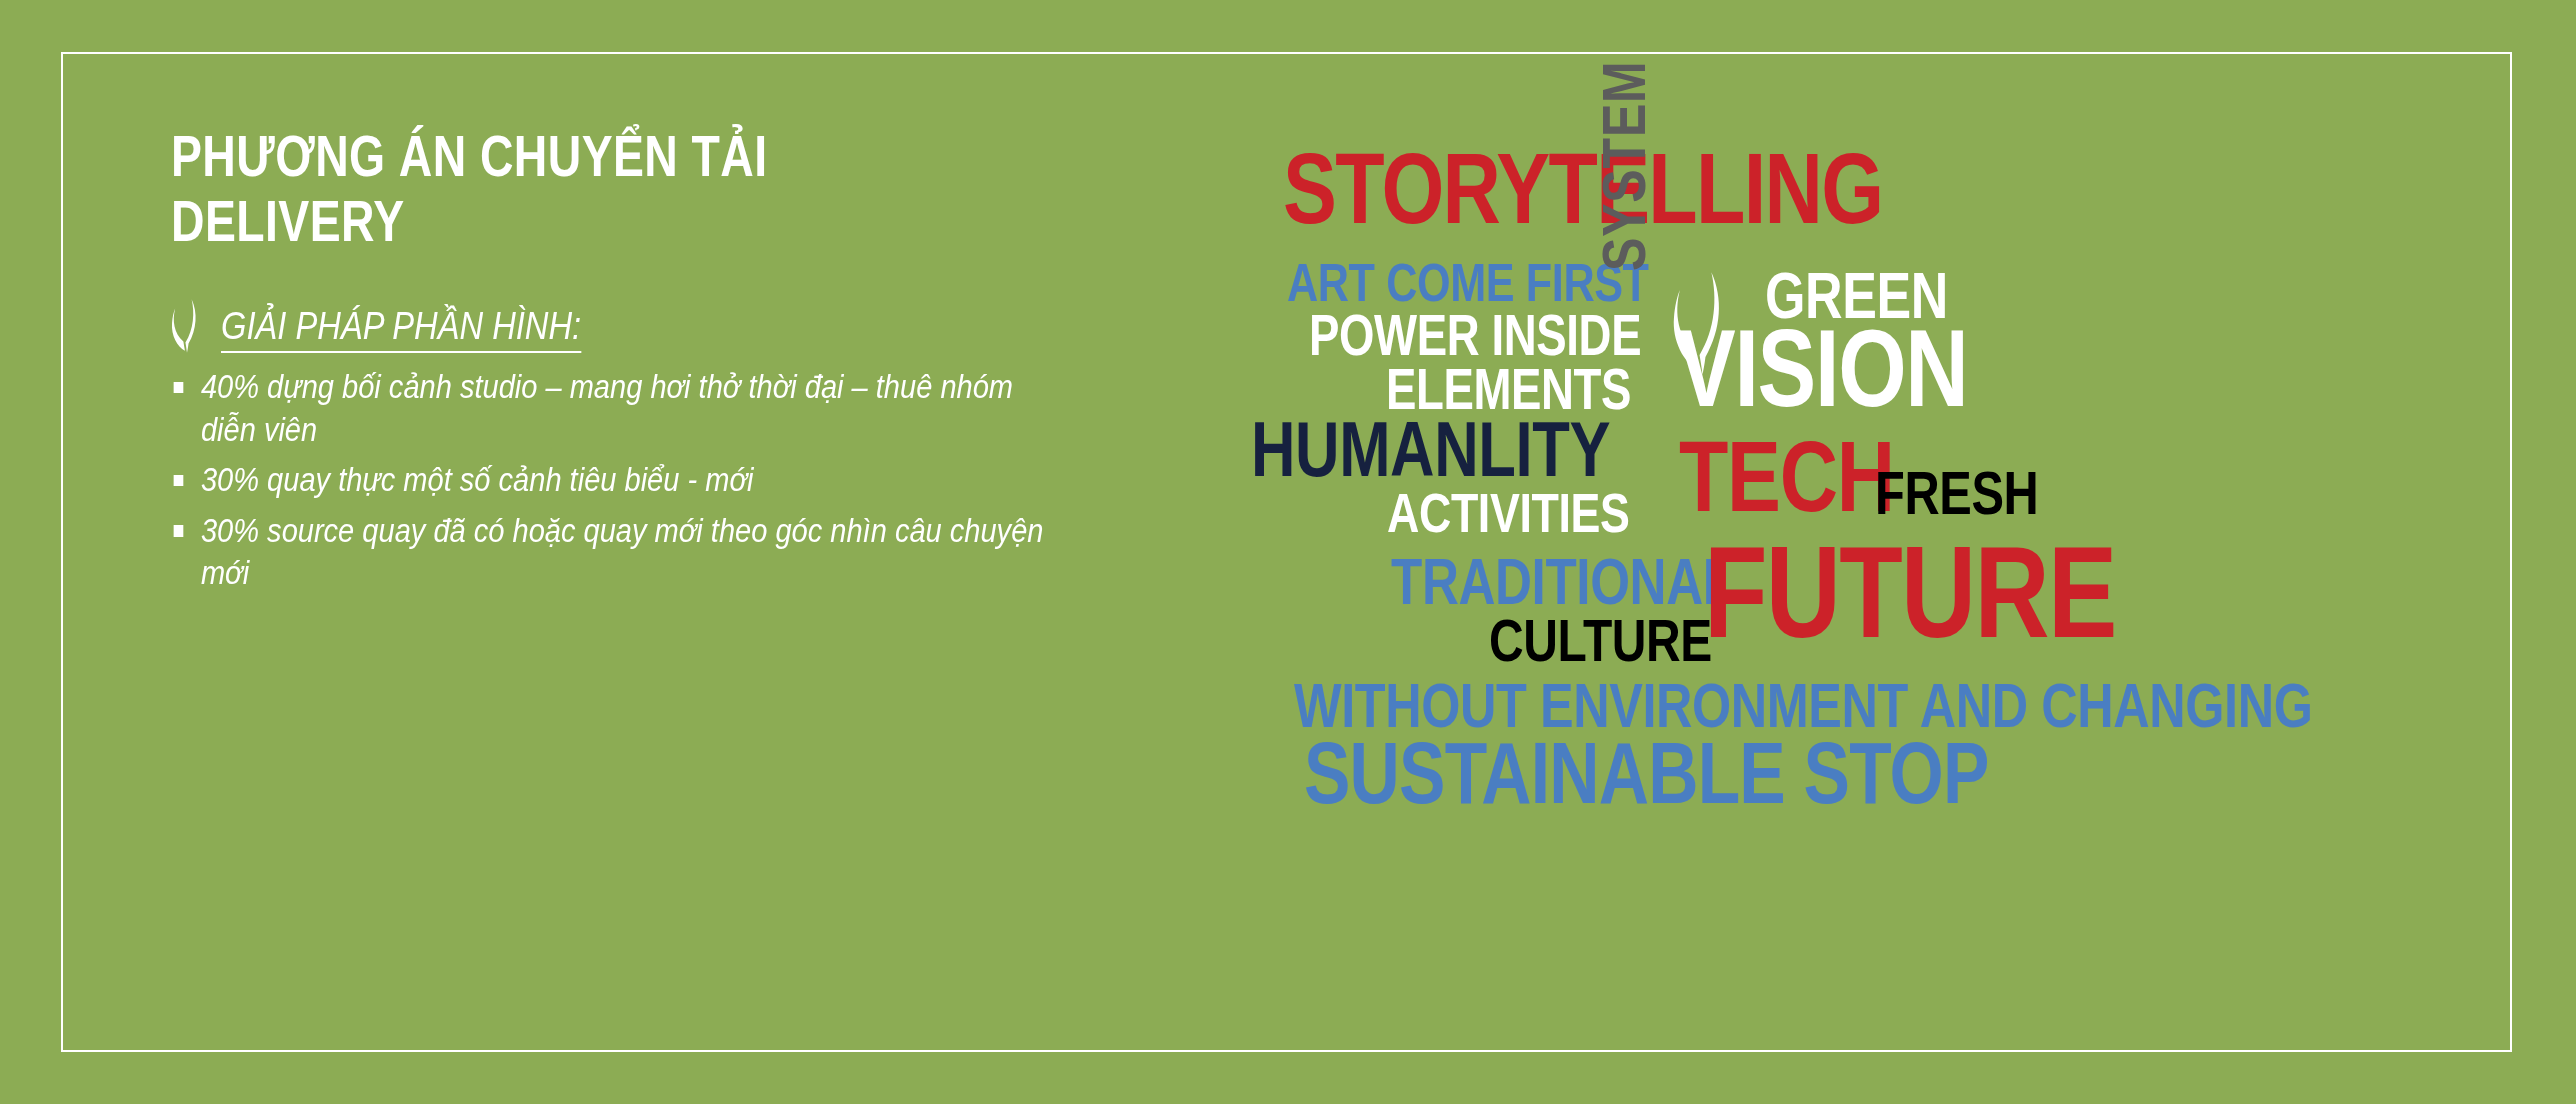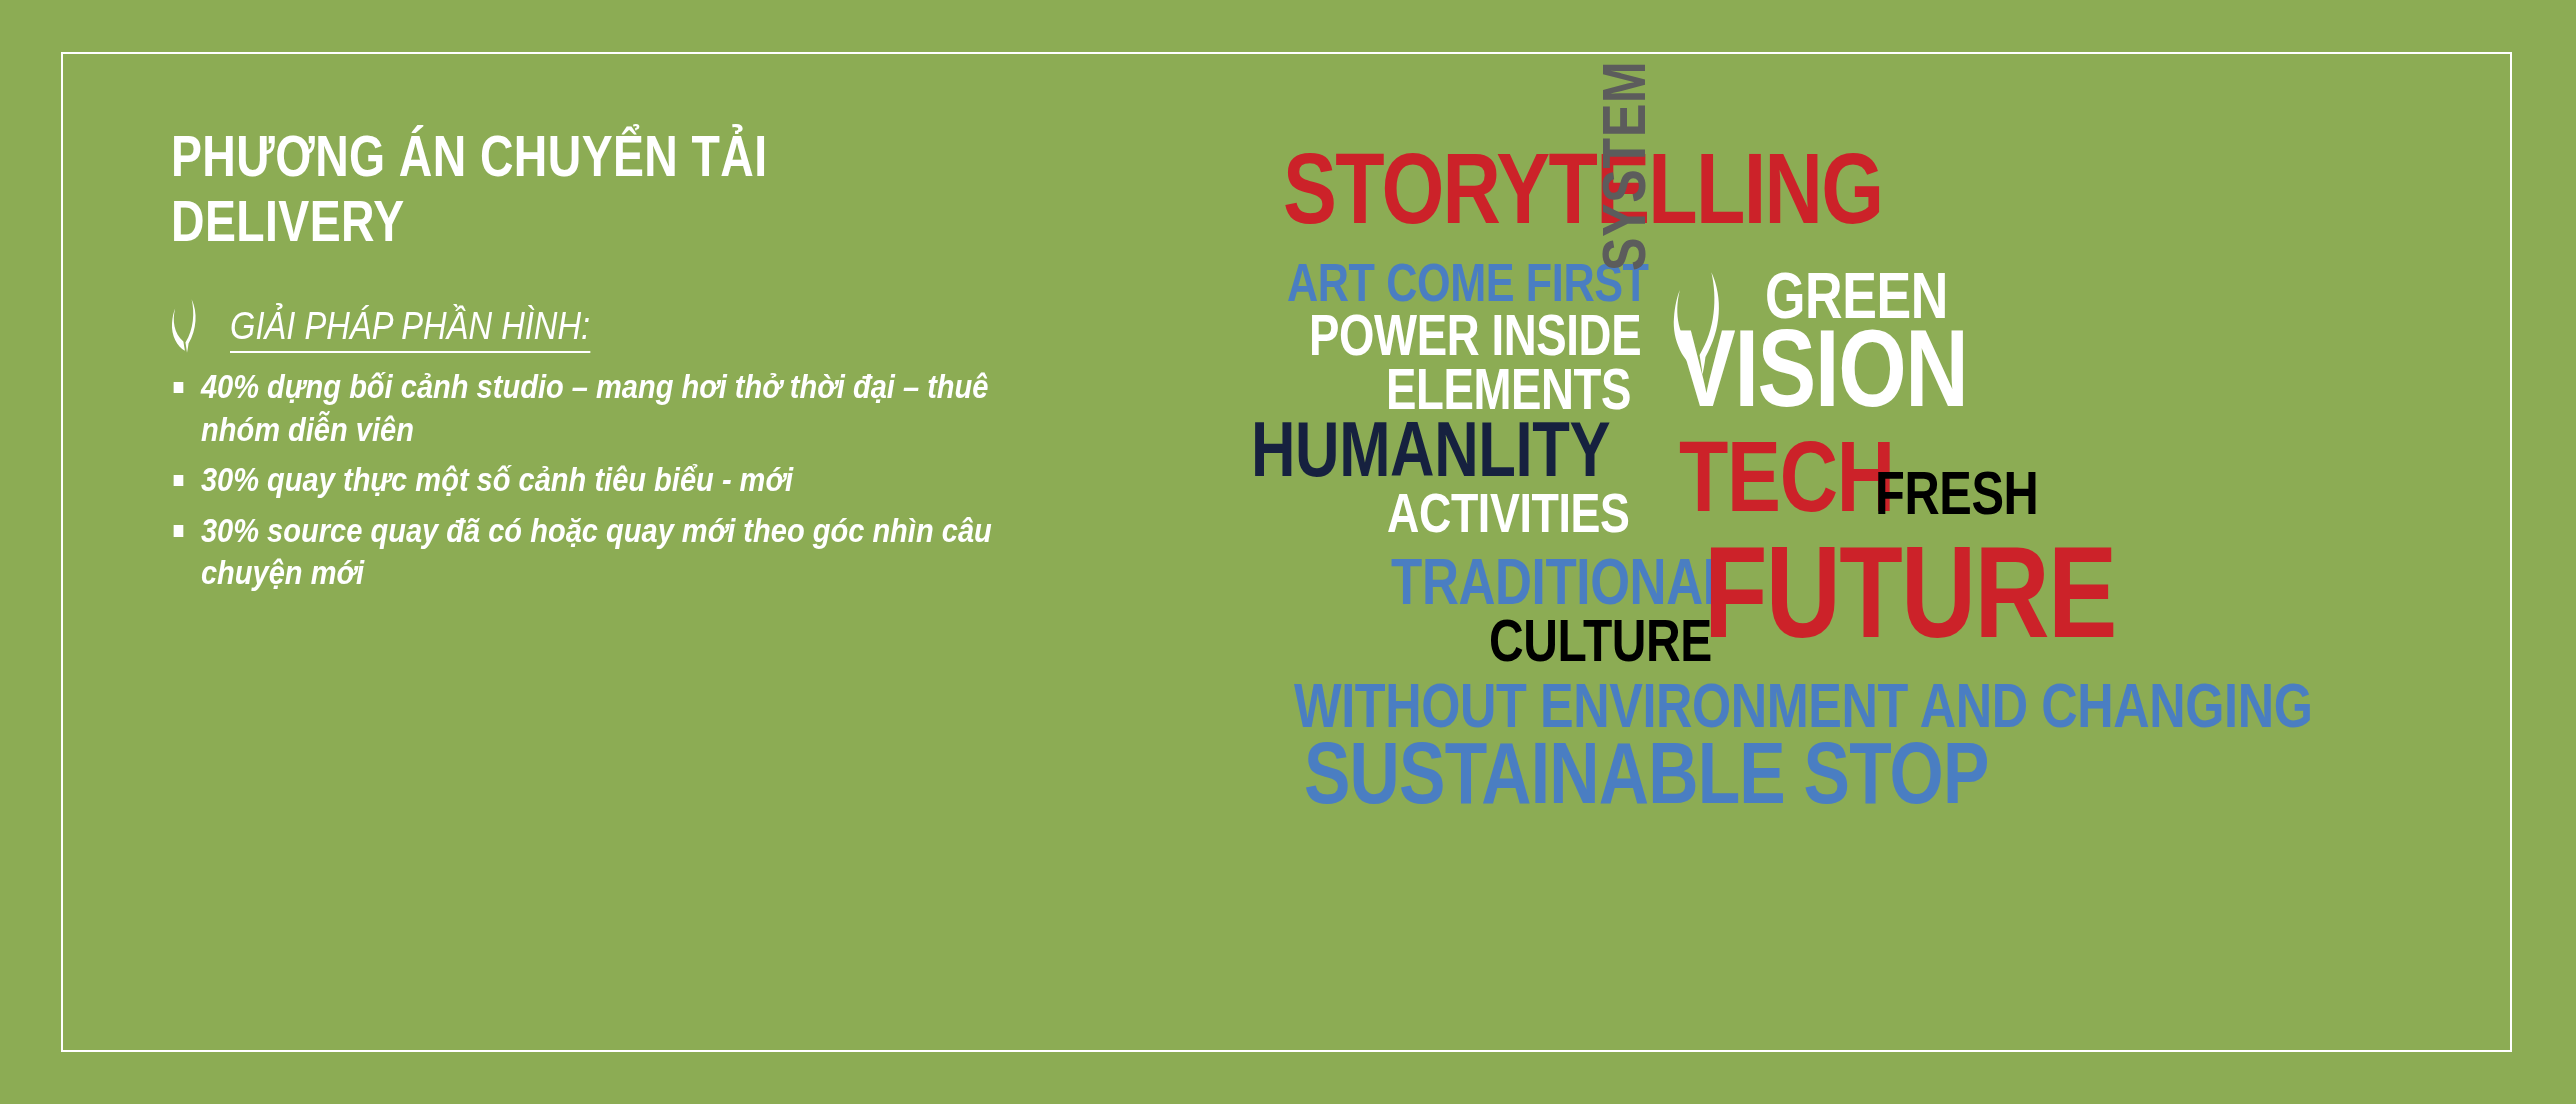--- a/index.html
+++ b/index.html
@@ -38,21 +38,21 @@
     transform-origin:left top;
     white-space:pre-line;
     margin:0 0 45px 0;
   }
 
   .section-block{ margin-bottom:33px; }
 
   .section-head{
     display:flex;
     align-items:flex-end;
-    gap:27px;
+    gap:18px;
     margin-bottom:3.1px;
   }
   .leaf-icon{
     width:32px;height:54px;
     flex:0 0 auto;
     display:block;
   }
   .section-head-text{
     color:#FFFFFF;
     font-style:italic;
@@ -63,21 +63,20 @@
     transform-origin:left bottom;
     border-bottom:2.1px solid #FFFFFF;
     padding-bottom:6.2px;
     display:inline-block;
   }
 
   ul.bullets{
     list-style:none;
     margin:13.5px 0 0 0;
     padding:0;
-    font-weight:bold;
   }
   ul.bullets li{
     position:relative;
     color:#FFFFFF;
     font-style:italic;
     font-size:33px;
     line-height:1.28;
     padding-left:34px;
     margin-bottom:8.3px;
     transform:scaleX(0.88);

